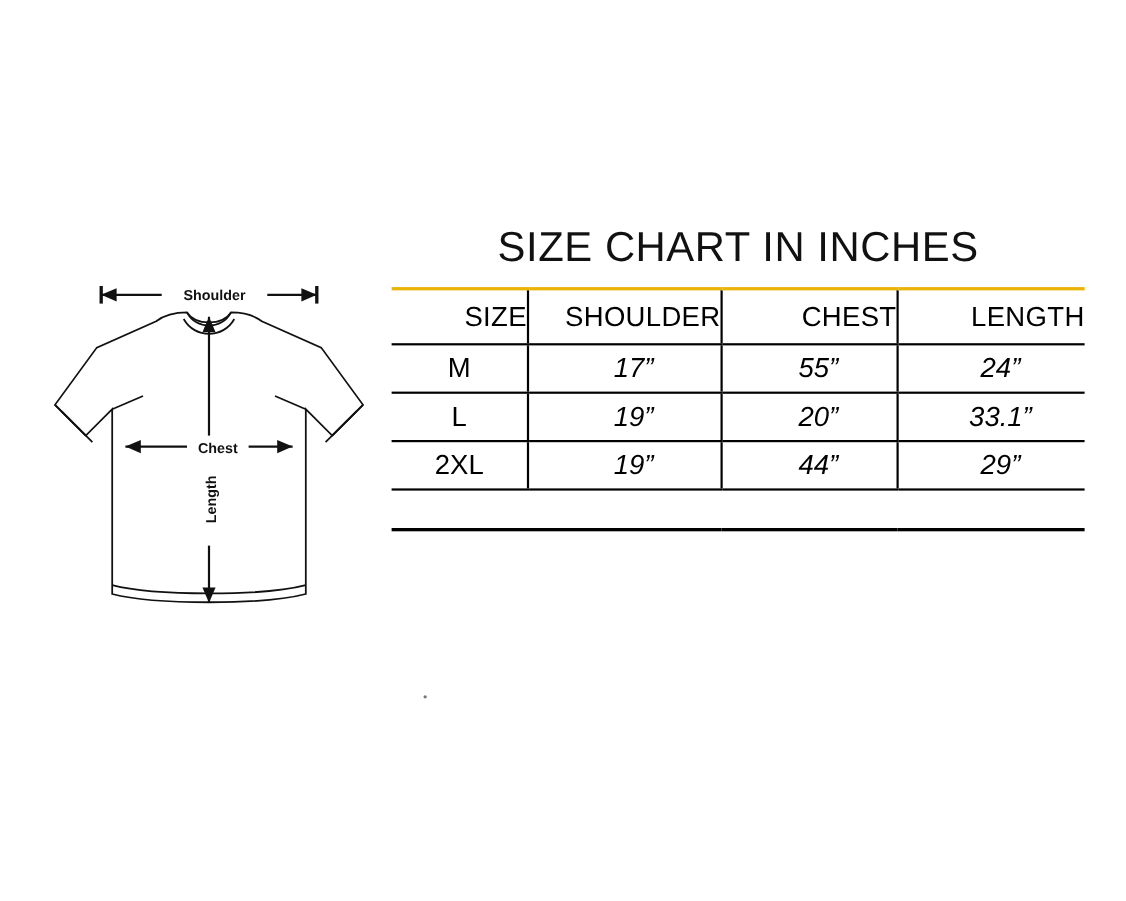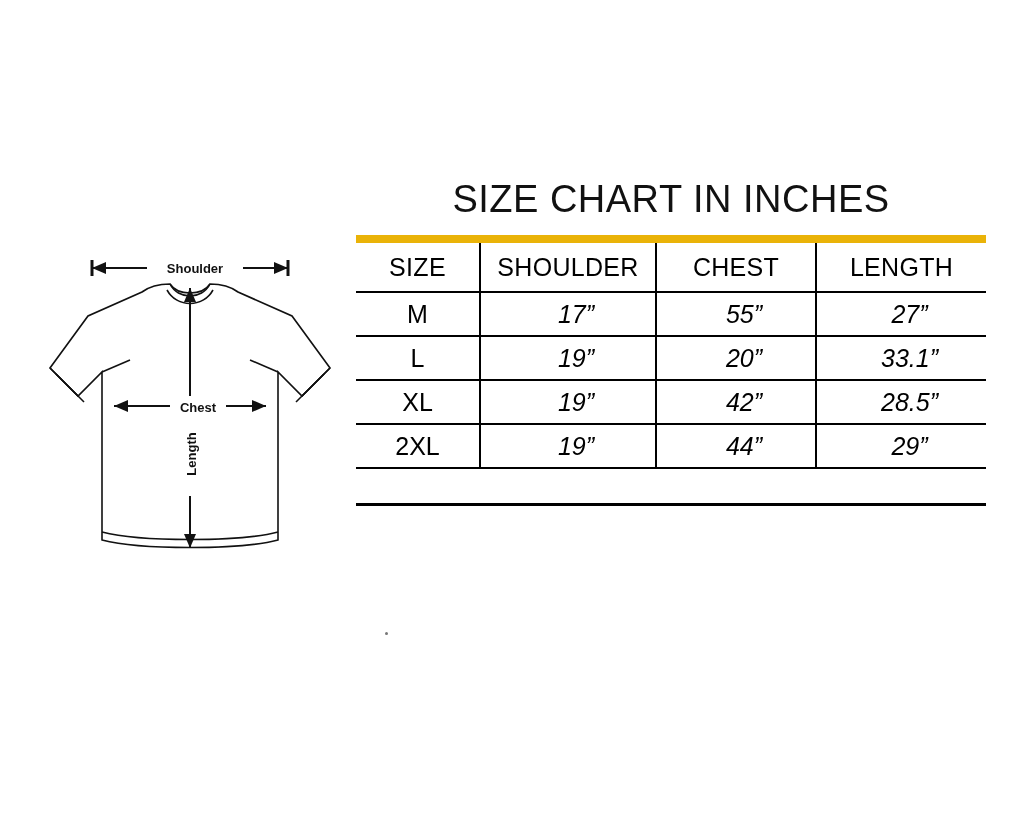--- a/index.html
+++ b/index.html
@@ -30,21 +30,21 @@
     top: 240px;
     width: 320px;
     height: 340px;
   }
   .illu-svg { display: block; }
 
   
   .chart-area {
     position: absolute;
     left: 356px;
-    top: 178px;
+    top: 204px;
     width: 630px;
   }
   .chart-title {
     font-size: 38px;
     letter-spacing: 0.5px;
     text-align: center;
     font-weight: 400;
     color: #111;
     margin: 0 0 14px 0;
     white-space: nowrap;
@@ -64,24 +64,25 @@
     border-top: 2px solid #000;
     border-bottom: 2px solid #000;
     text-align: center;
     padding: 0;
     height: 42px;
     vertical-align: middle;
     font-weight: 400;
   }
   table.size-table thead th {
     font-size: 25px;
-    border-top: 8px solid #eab308;
+    border-top: 3px solid #eab308;
     border-bottom: 2px solid #000;
     height: 48px;
     letter-spacing: 0.3px;
+    text-align: right;
   }
   table.size-table tbody td {
     font-size: 25px;
   }
   table.size-table tbody td.val {
     font-style: italic;
     padding-left: 16px;
   }
   
   table.size-table th + th,
@@ -183,35 +184,29 @@
           <th>SHOULDER</th>
           <th>CHEST</th>
           <th>LENGTH</th>
         </tr>
       </thead>
       <tbody>
         <tr>
           <td>M</td>
           <td class="val">17”</td>
           <td class="val">55”</td>
-          <td class="val">27”</td>
+          <td class="val">24”</td>
         </tr>
         <tr>
           <td>L</td>
           <td class="val">19”</td>
           <td class="val">20”</td>
           <td class="val">33.1”</td>
         </tr>
         <tr>
-          <td>XL</td>
-          <td class="val">19”</td>
-          <td class="val">42”</td>
-          <td class="val">28.5”</td>
-        </tr>
-        <tr>
           <td>2XL</td>
           <td class="val">19”</td>
           <td class="val">44”</td>
           <td class="val">29”</td>
         </tr>
       </tbody>
       <tfoot>
         <tr>
           <td colspan="4"></td>
         </tr>

